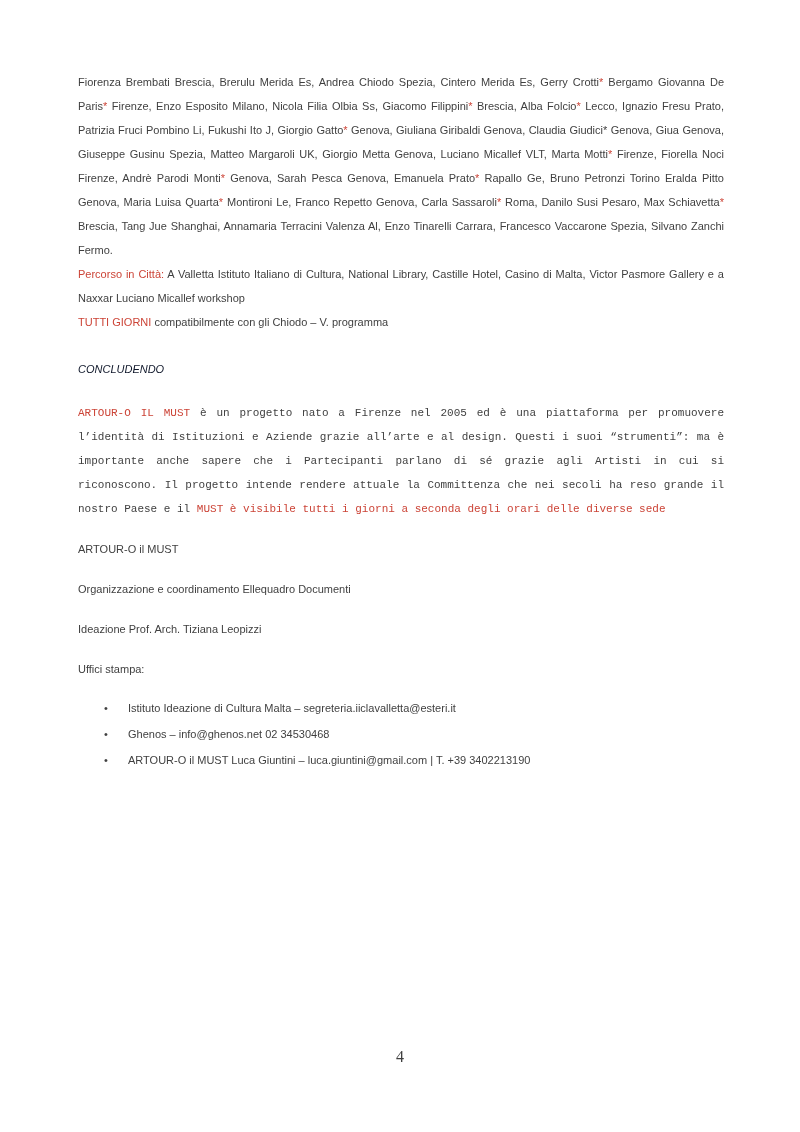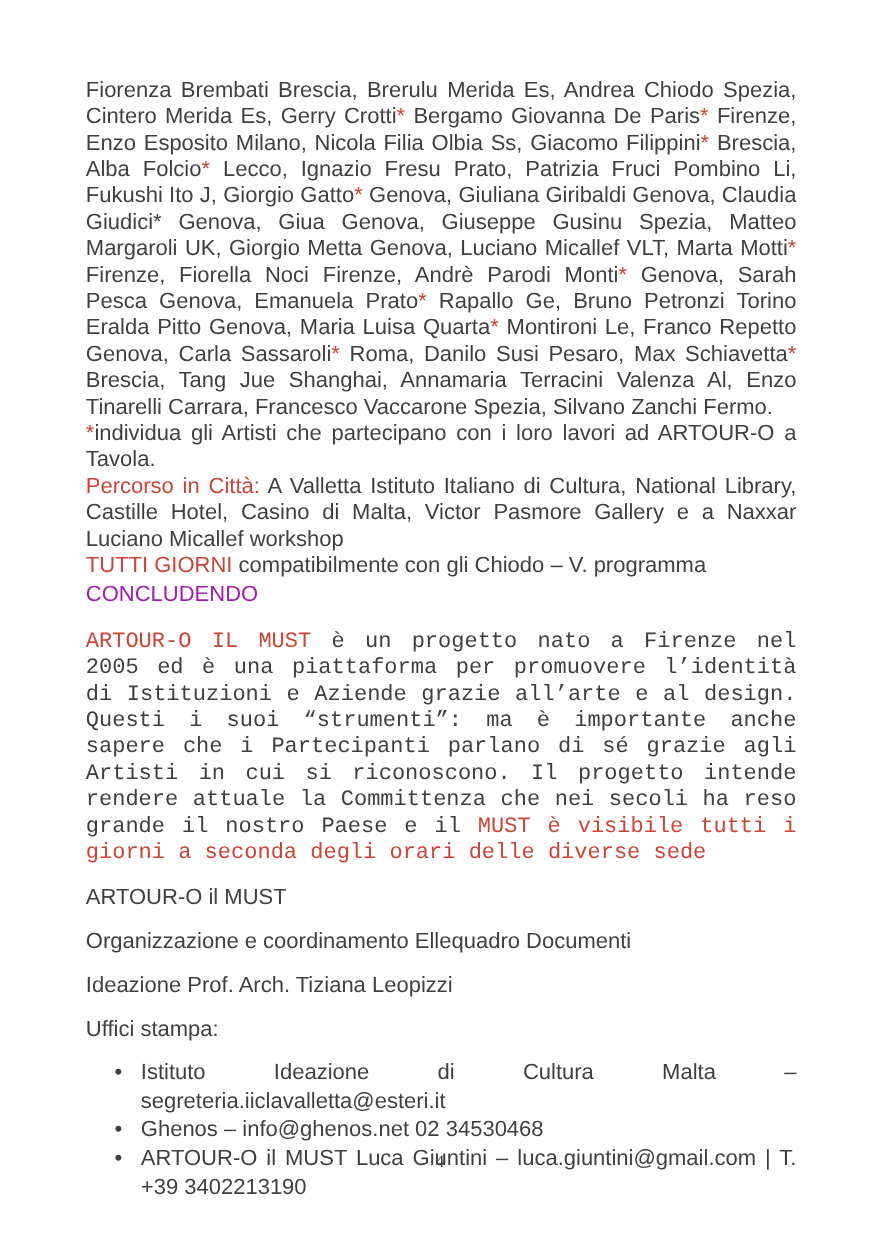--- a/index.html
+++ b/index.html
@@ -8,30 +8,31 @@
     font-family: "Liberation Sans", sans-serif;
     color: #3f3f3f;
     position: relative;
     overflow: hidden;
   }
   .page { position: relative; width: 800px; height: 1132px; background: #ffffff; }
   .content {
     position: absolute;
     left: 78px; top: 70px;
     width: 646px;
-    font-size: 20px;
+    font-size: 11px;
     line-height: 24px;
     text-align: justify;
   }
   p { margin: 0; }
   .red { color: #cc4437; }
   .gap-large { }
   .heading-concludendo {
-    margin-top: 2px;
-    color: #a21caf;
+    margin-top: 23px;
+    font-style: italic;
+    color: #0f172a;
   }
   .para-concludendo { margin-top: 20px; font-family: Liberation Mono, monospace; }
   .standalone { margin-top: 16px; }
   ul.press-list {
     margin: 14px 0 0 0;
     padding: 0;
     list-style: none;
   }
   ul.press-list li {
     position: relative;
@@ -53,21 +54,20 @@
     color: #3f3f3f;
   }
 </style>
 </head>
 <body>
 
 <div class="page">
   <div class="content">
 
     <p><span>Fiorenza Brembati Brescia, Brerulu Merida Es, Andrea Chiodo Spezia, Cintero Merida Es, Gerry Crotti</span><span class="red">*</span><span> Bergamo Giovanna De Paris</span><span class="red">*</span><span> Firenze, Enzo Esposito Milano, Nicola Filia Olbia Ss, Giacomo Filippini</span><span class="red">*</span><span> Brescia, Alba Folcio</span><span class="red">*</span><span> Lecco, Ignazio Fresu Prato, Patrizia Fruci Pombino Li, Fukushi Ito J, Giorgio Gatto</span><span class="red">*</span><span> Genova, Giuliana Giribaldi Genova, Claudia Giudici* Genova, Giua Genova, Giuseppe Gusinu Spezia, Matteo Margaroli UK, Giorgio Metta Genova, Luciano Micallef VLT, Marta Motti</span><span class="red">*</span><span> Firenze, Fiorella Noci Firenze, Andrè Parodi Monti</span><span class="red">*</span><span> Genova, Sarah Pesca Genova, Emanuela Prato</span><span class="red">*</span><span> Rapallo Ge, Bruno Petronzi Torino Eralda Pitto Genova, Maria Luisa Quarta</span><span class="red">*</span><span> Montironi Le, Franco Repetto Genova, Carla Sassaroli</span><span class="red">*</span><span> Roma, Danilo Susi Pesaro, Max Schiavetta</span><span class="red">*</span><span> Brescia, Tang Jue Shanghai, Annamaria Terracini Valenza Al, Enzo Tinarelli Carrara, Francesco Vaccarone Spezia, Silvano Zanchi Fermo.</span></p>
-    <p><span class="red">*</span><span>individua gli Artisti che partecipano con i loro lavori ad ARTOUR-O a Tavola.</span></p>
 
     <p class="gap-large"><span class="red">Percorso in Città:</span><span> A Valletta Istituto Italiano di Cultura, National Library, Castille Hotel, Casino di Malta, Victor Pasmore Gallery e a Naxxar Luciano Micallef workshop</span></p>
     <p><span class="red">TUTTI GIORNI</span><span> compatibilmente con gli Chiodo – V. programma</span></p>
 
     <p class="heading-concludendo">CONCLUDENDO</p>
 
     <p class="para-concludendo"><span class="red">ARTOUR-O IL MUST</span><span> è un progetto nato a Firenze nel 2005 ed è una piattaforma per promuovere l’identità di Istituzioni e Aziende grazie all’arte e al design. Questi i suoi “strumenti”: ma è importante anche sapere che i Partecipanti parlano di sé grazie agli Artisti in cui si riconoscono. Il progetto intende rendere attuale la Committenza che nei secoli ha reso grande il nostro Paese e il </span><span class="red">MUST è visibile tutti i giorni a seconda degli orari delle diverse sede</span></p>
 
     <p class="standalone">ARTOUR-O il MUST</p>
     <p class="standalone">Organizzazione e coordinamento Ellequadro Documenti</p>

